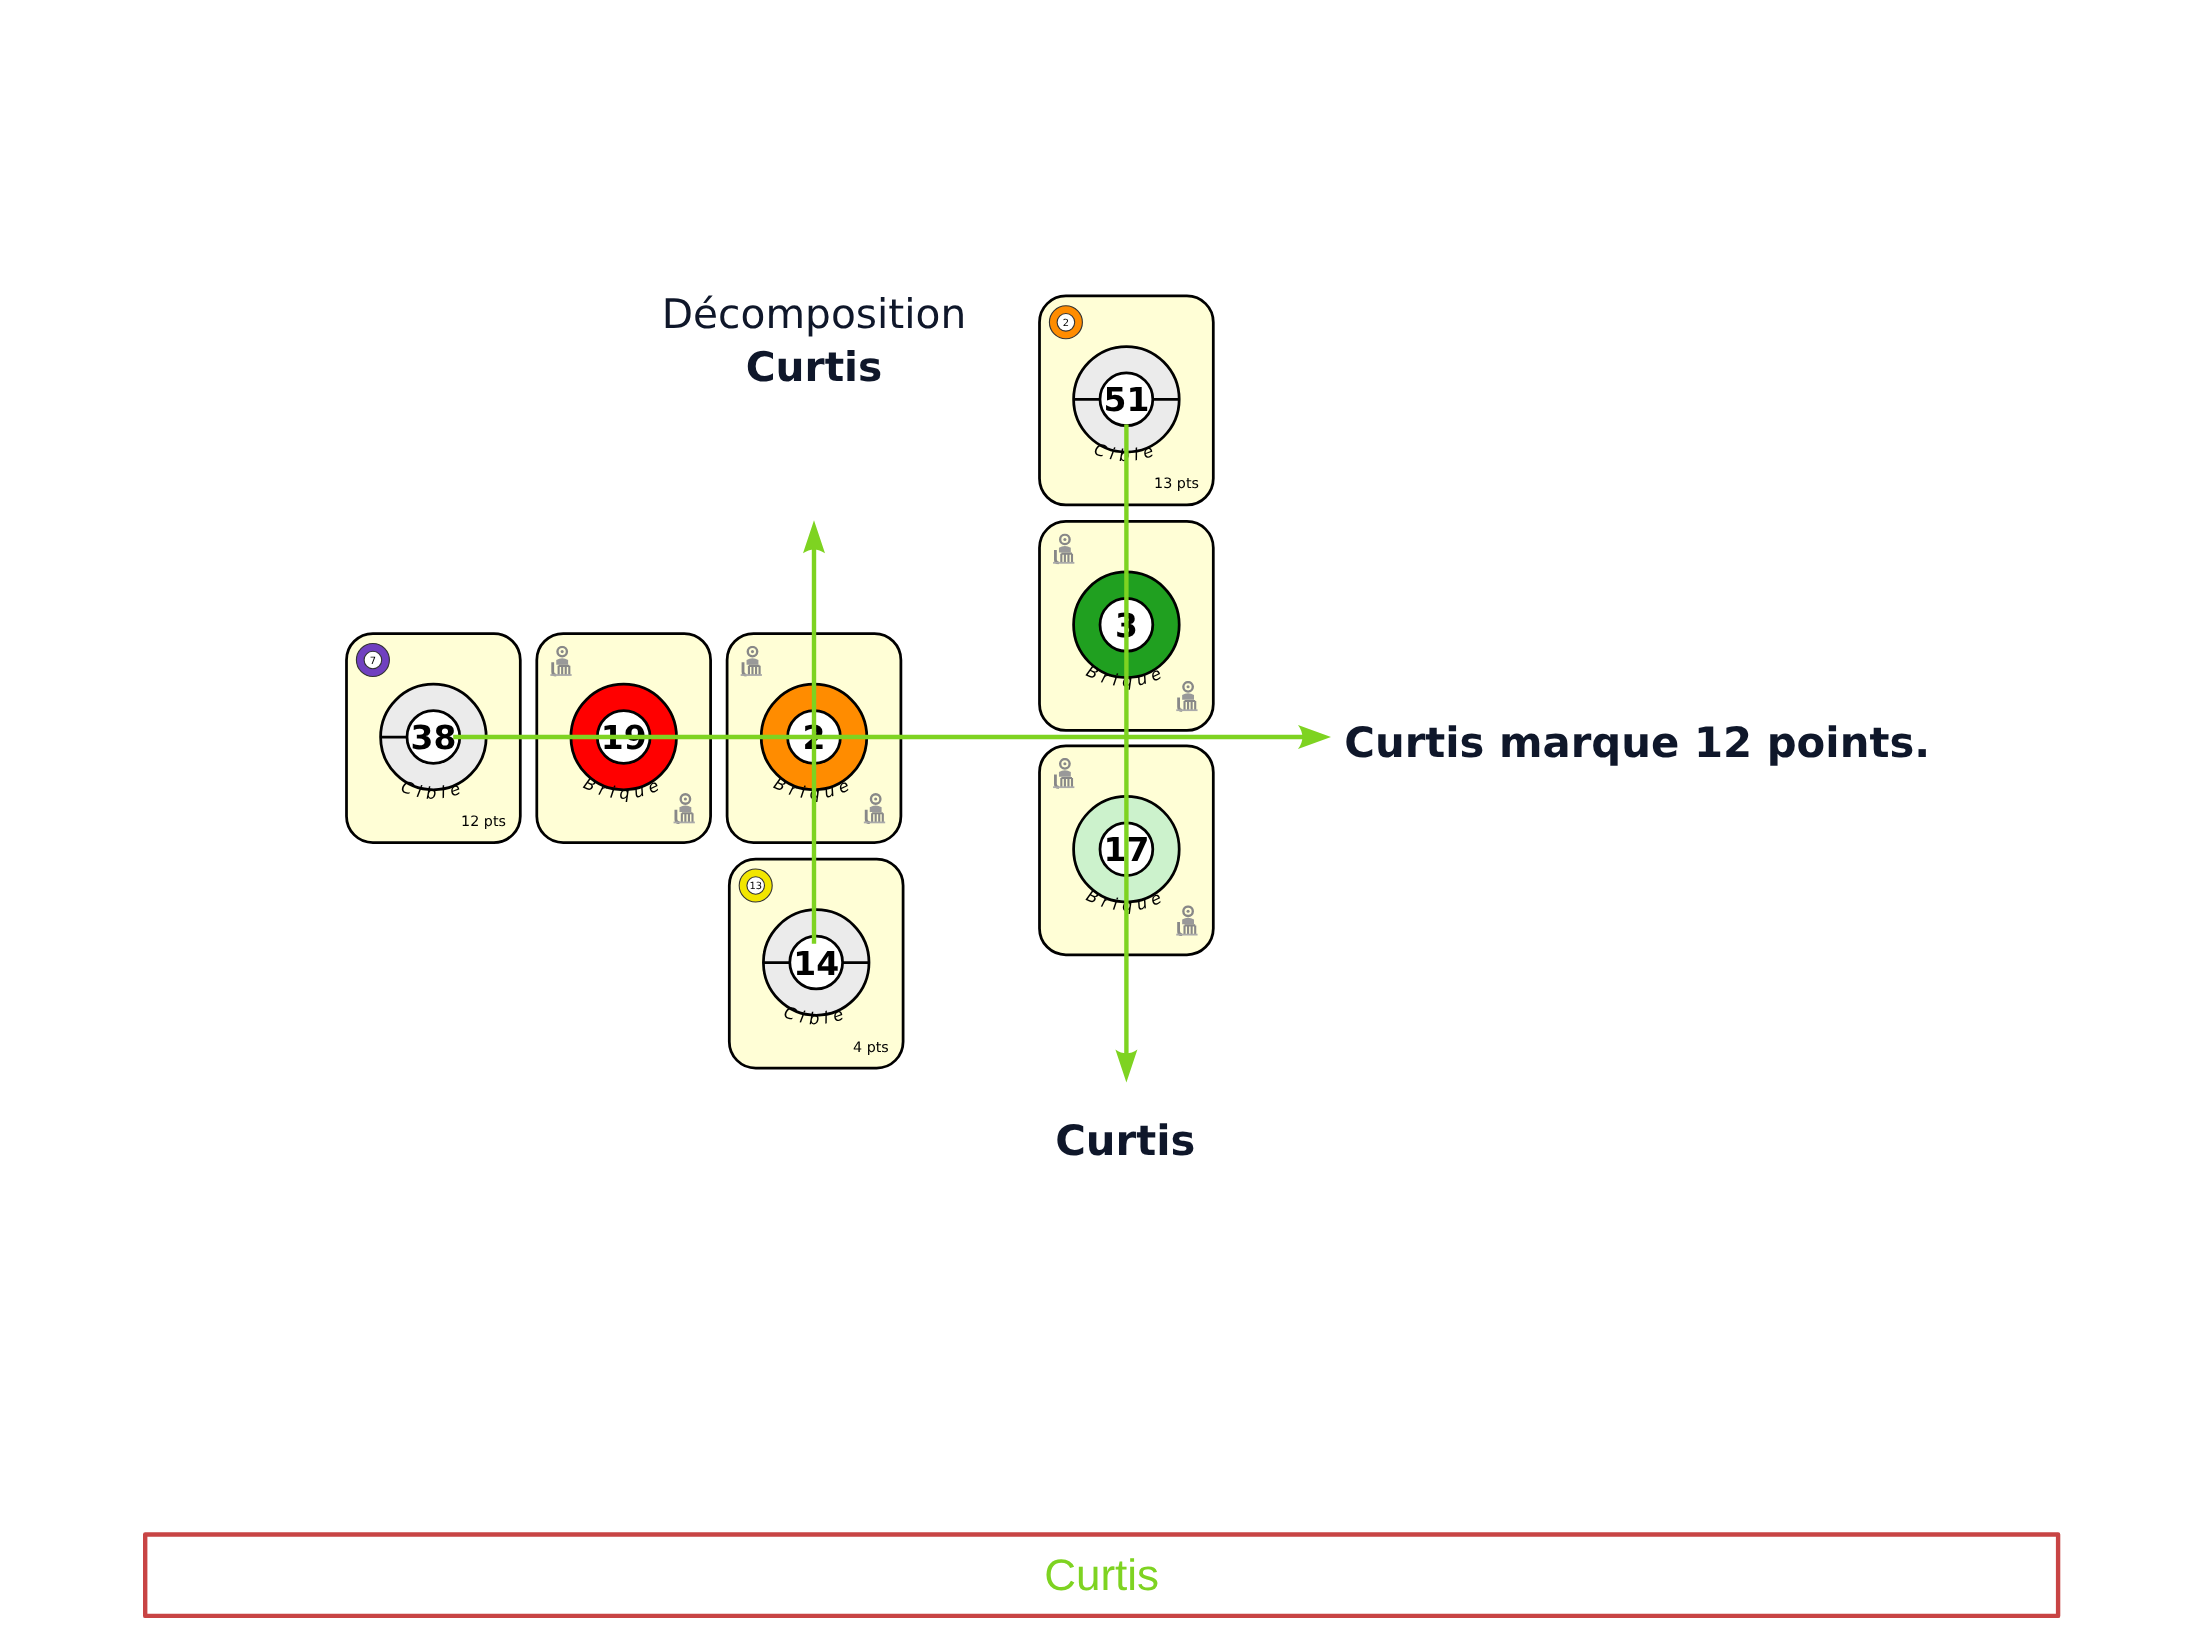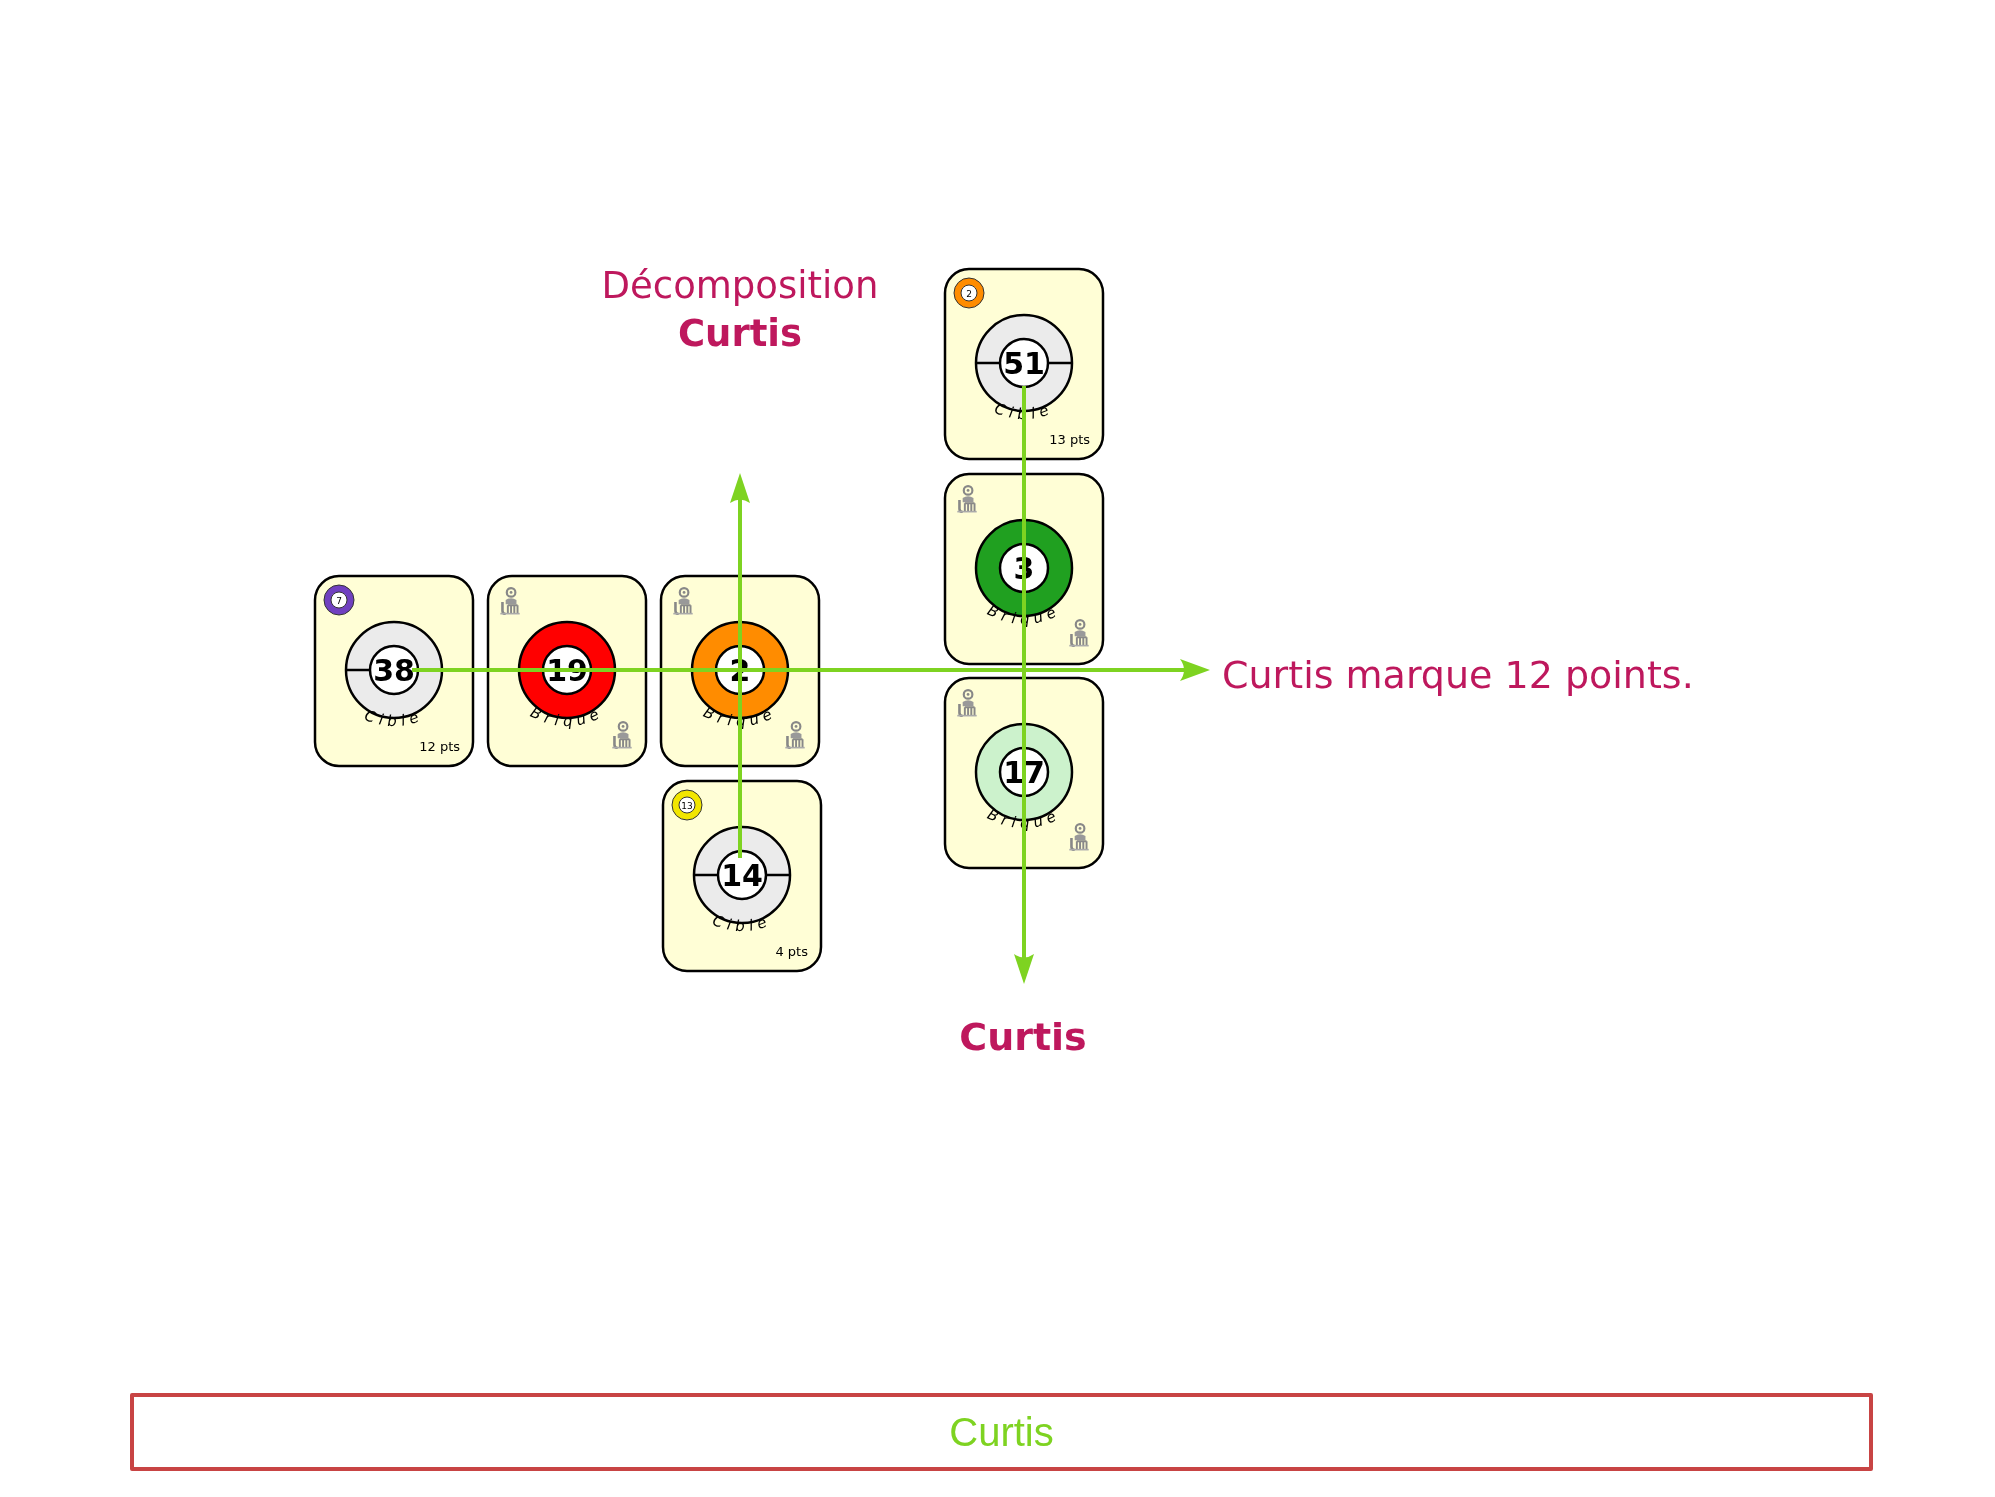--- a/index.html
+++ b/index.html
@@ -1,22 +1,22 @@
 <!DOCTYPE html>
 <html><head>
 <meta charset="utf-8">
 <style>
   html, body { margin:0; padding:0; background:#ffffff; }
   body { width:1995px; height:1497px; position:relative; overflow:hidden;
          font-family:"DejaVu Sans", sans-serif; }
   #stage { position:absolute; left:0; top:0; width:1995px; height:1497px; }
-  .txt { position:absolute; color:#be185d; text-align:center; white-space:nowrap; }
+  .txt { position:absolute; color:#0f172a; text-align:center; white-space:nowrap; }
   .lbl-top { left:540px; top:262px; width:400px; font-size:37px; line-height:48px; }
   .lbl-top .b { font-weight:bold; }
-  .lbl-right { left:1222px; top:652px; font-size:38px; line-height:46px; font-weight:normal; text-align:left; }
+  .lbl-right { left:1222px; top:652px; font-size:38px; line-height:46px; font-weight:bold; text-align:left; }
   .lbl-bottom { left:873px; top:1013px; width:300px; font-size:38px; line-height:48px; }
   .summary { position:absolute; left:130px; top:1393px; width:1743px; height:78px;
              box-sizing:border-box; border:4px solid #c84444; border-radius:2px;
              display:flex; align-items:center; justify-content:center;
              font-family:"Liberation Sans", sans-serif; font-size:40px; color:#000; }
   .summary .hl { color:#7ed321; }
 </style>
 </head>
 <body>
 

